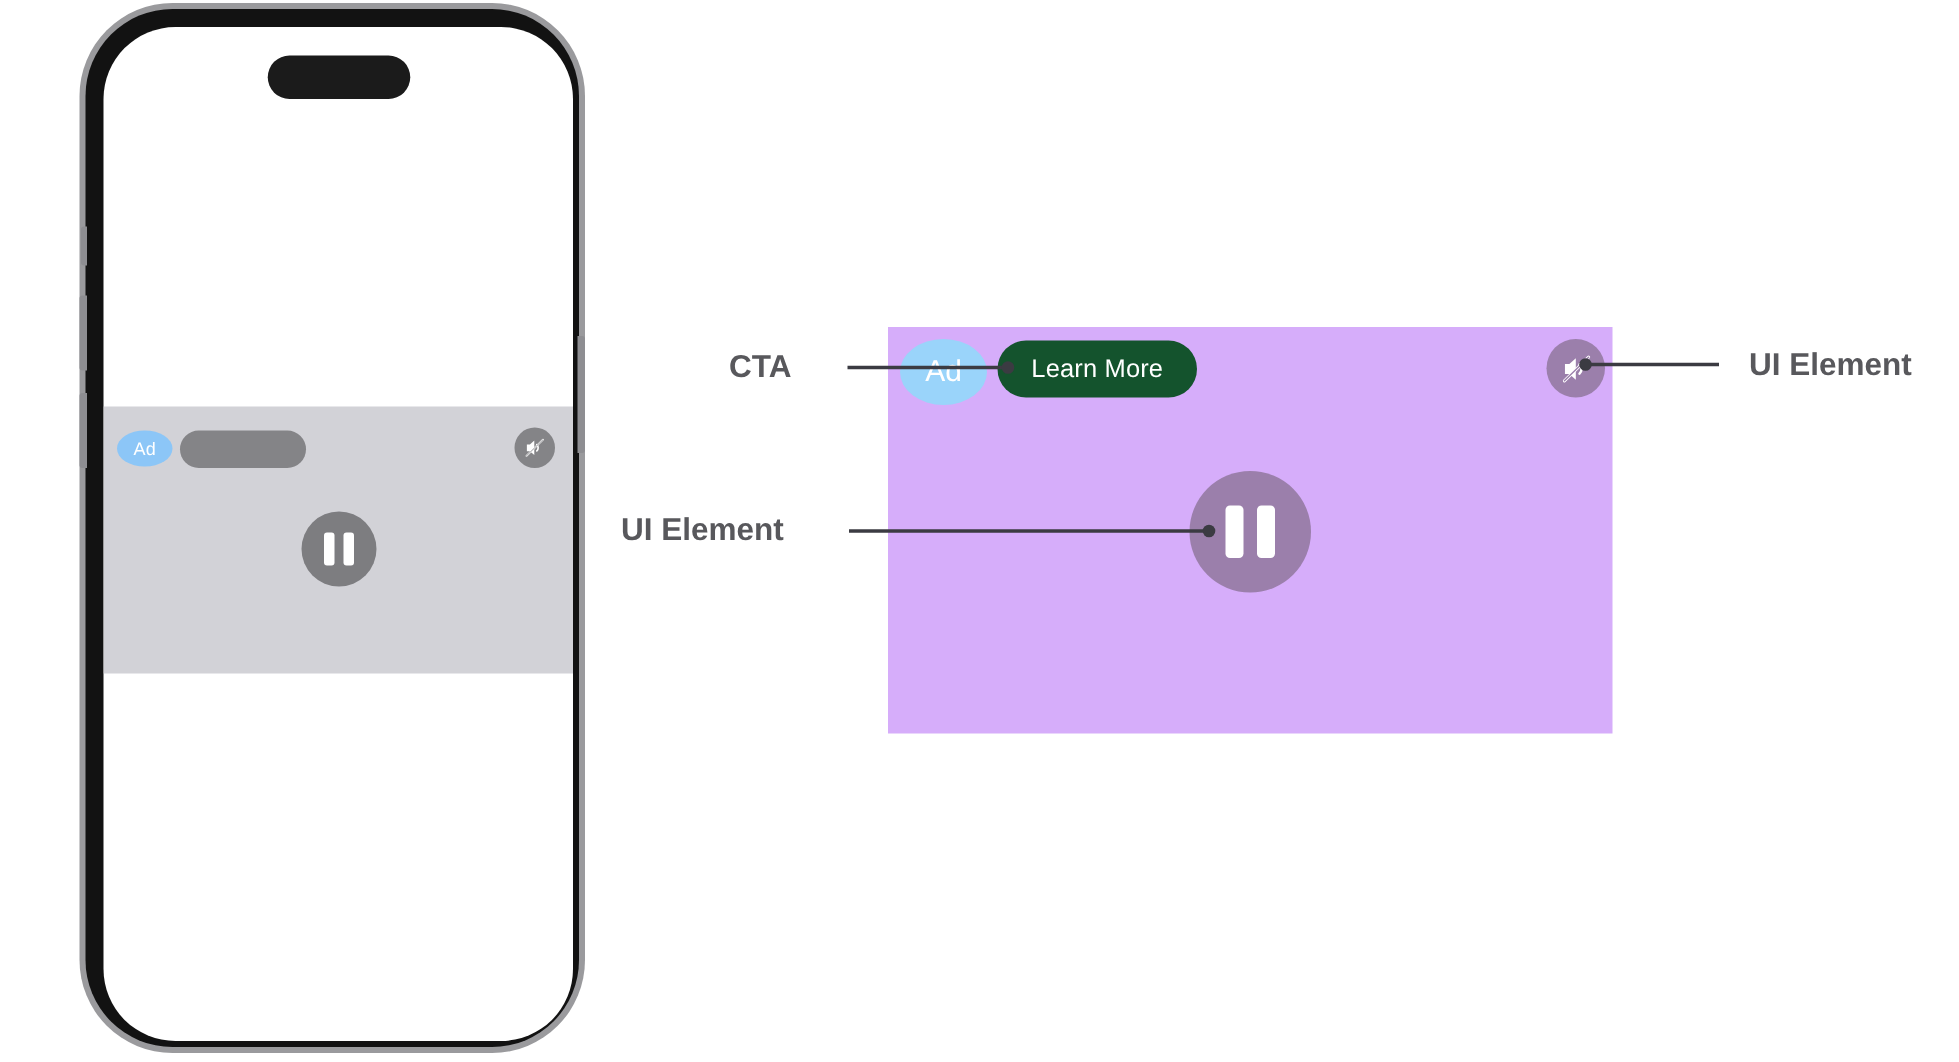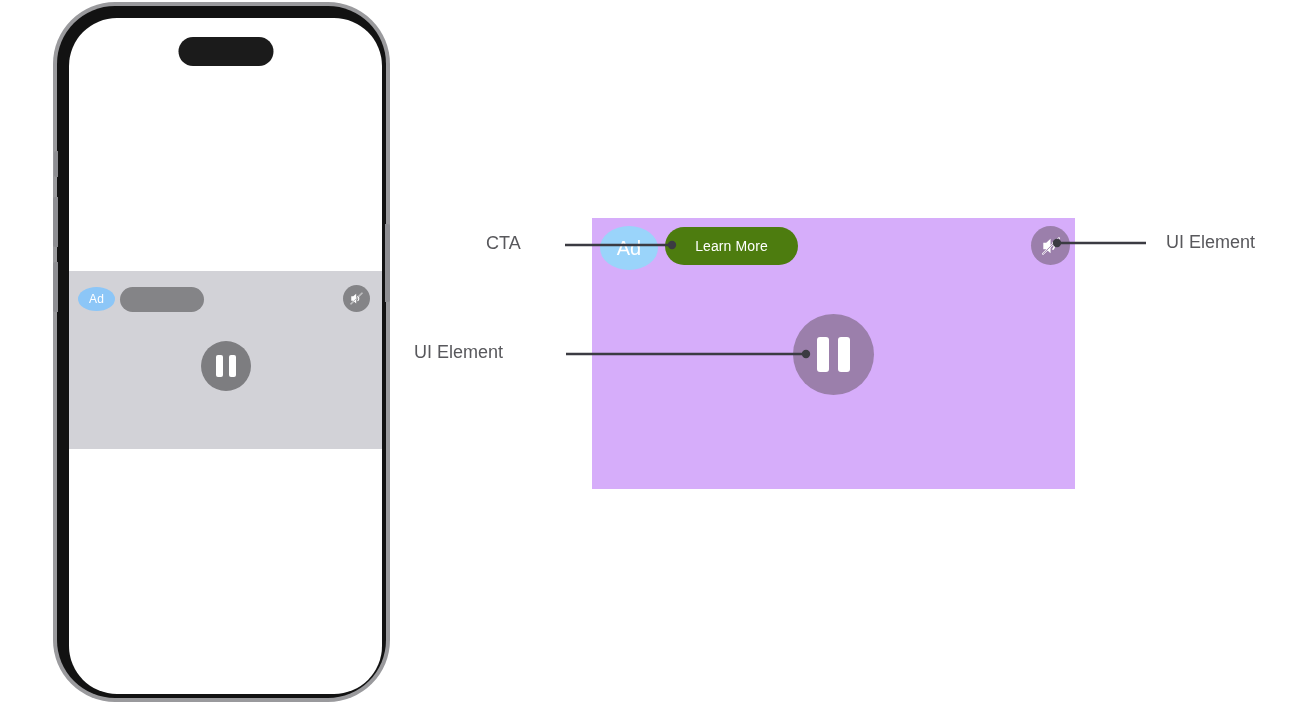--- a/index.html
+++ b/index.html
@@ -164,23 +164,23 @@
     line-height: 44px;
     text-align: center;
   }
   .zp-cta-pill {
     position: absolute;
     left: 665px;
     top: 227px;
     width: 133px;
     height: 38px;
     border-radius: 19px;
-    background: #4d7c0f;
+    background: #14532d;
     color: #ffffff;
-    font-size: 14px;
+    font-size: 17px;
     line-height: 38px;
     text-align: center;
     letter-spacing: 0.1px;
     z-index: 6;
   }
   .zp-mute-btn {
     position: absolute;
     left: 1031px;
     top: 226px;
     width: 39px;
@@ -210,23 +210,24 @@
     width: 12px;
     height: 35px;
     border-radius: 3px;
     background: #ffffff;
   }
 
   
   .anno-label {
     position: absolute;
     color: #58585c;
-    font-size: 18px;
+    font-size: 21px;
     white-space: nowrap;
     z-index: 8;
+    font-weight: bold;
   }
   #anno-cta-label        { left: 486px; top: 233px; }
   #anno-ui-mid-label     { left: 414px; top: 342px; }
   #anno-ui-right-label   { left: 1166px; top: 232px; }
 
   .leader-svg {
     position: absolute;
     left: 0; top: 0;
     width: 1306px;
     height: 708px;

